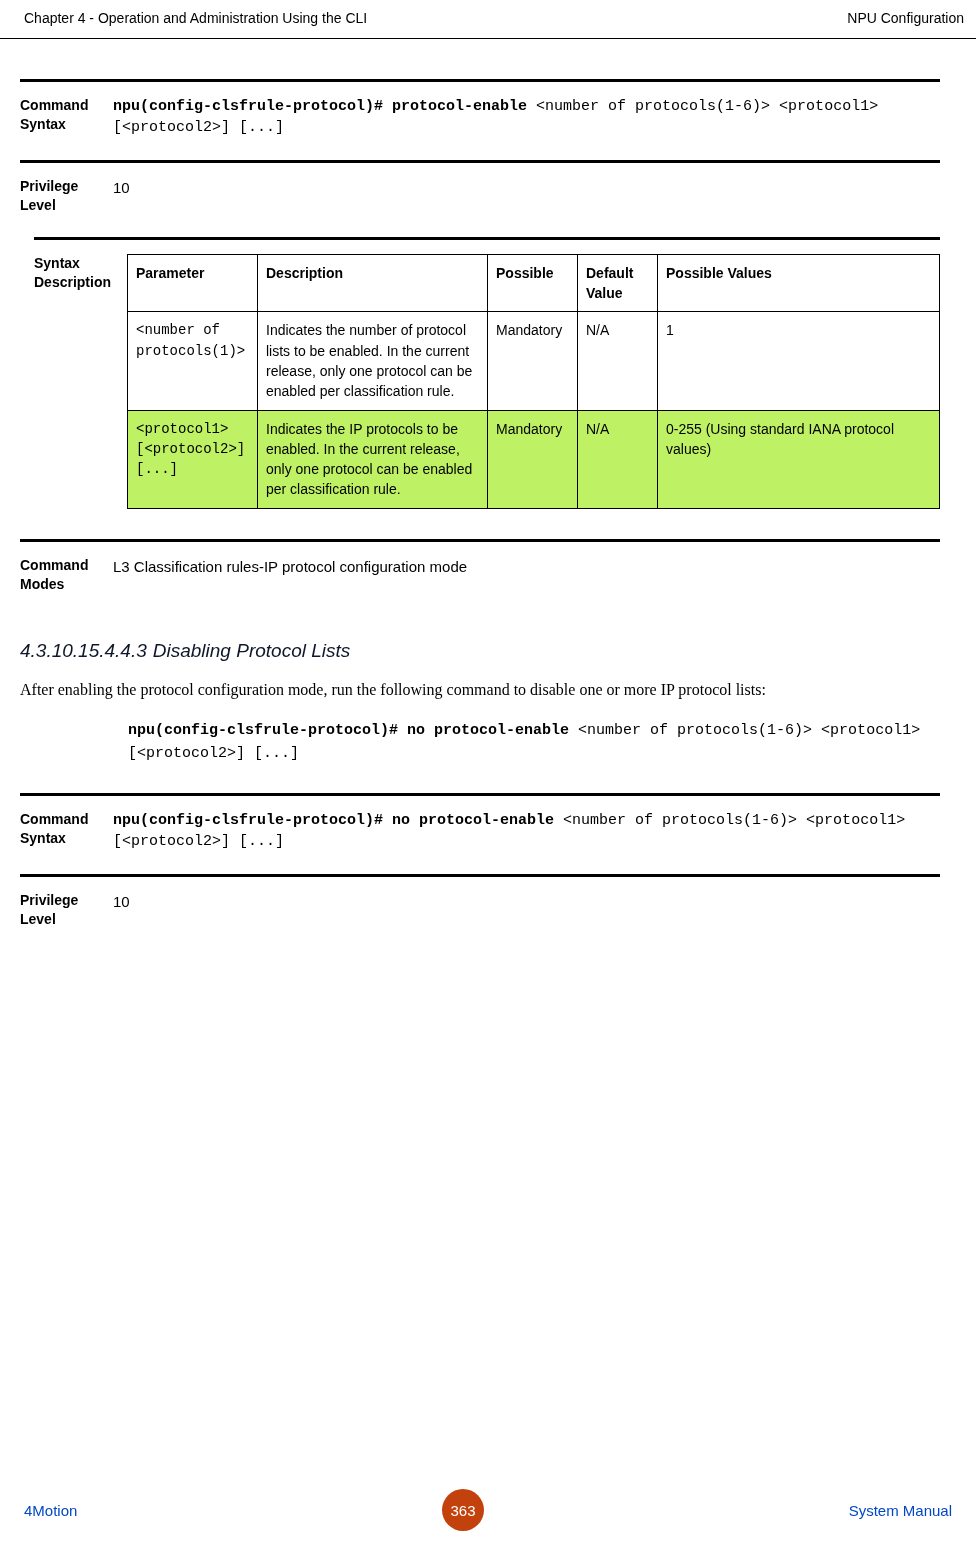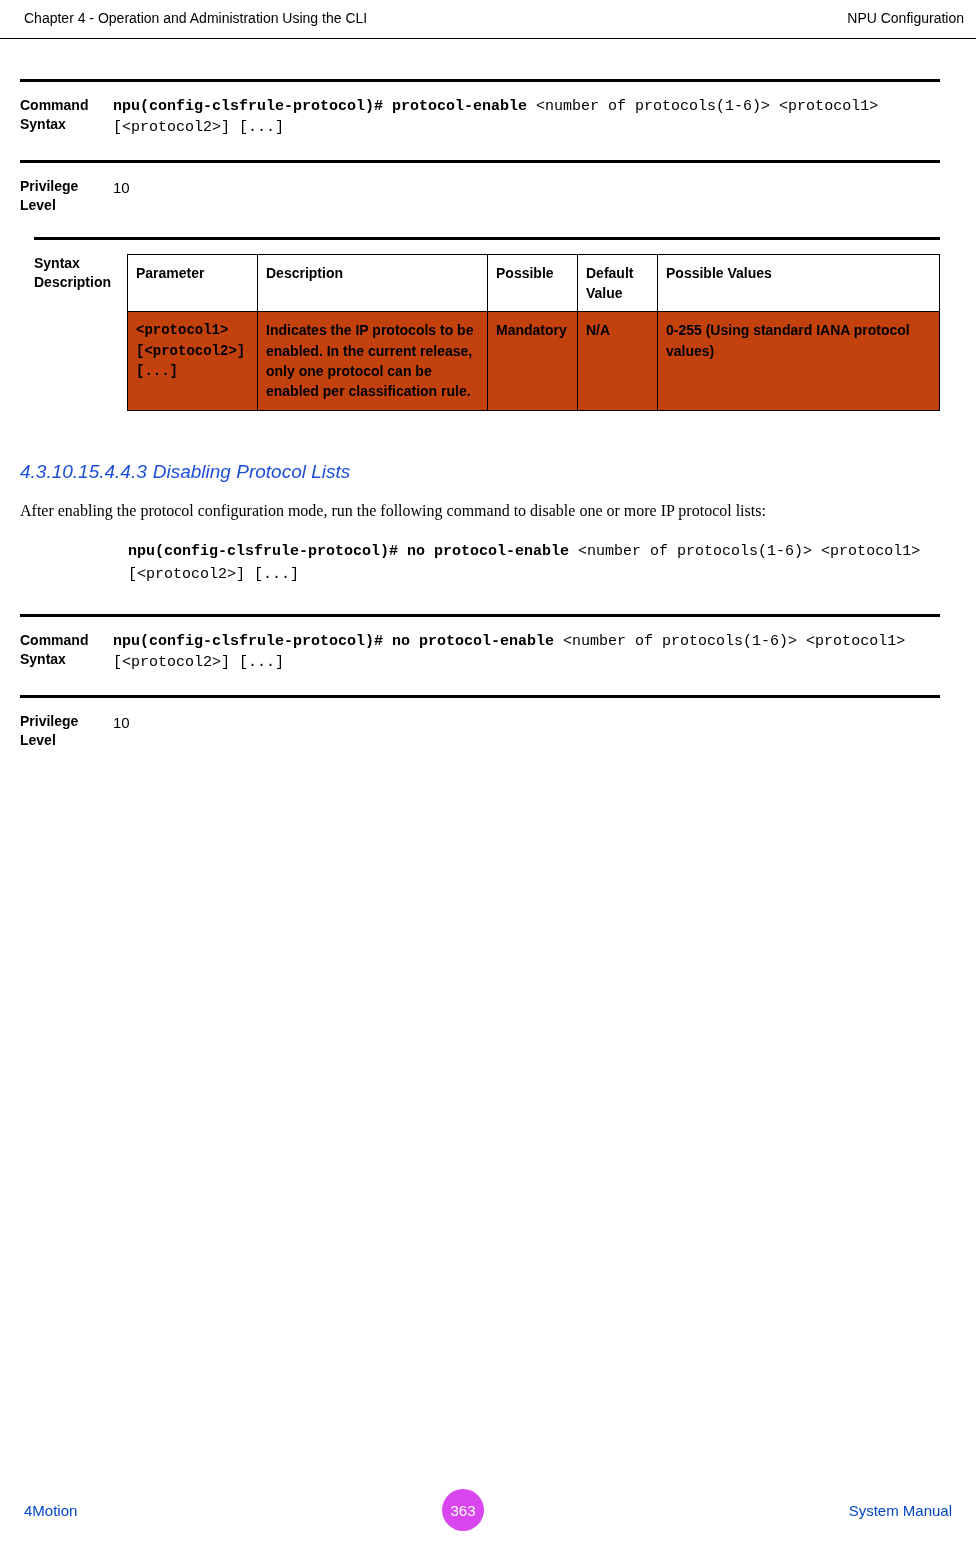--- a/index.html
+++ b/index.html
@@ -49,28 +49,28 @@
   }
   table.sd th, table.sd td {
     border: 1px solid #000;
     padding: 8px 8px;
     text-align: left;
     vertical-align: top;
     font-size: 14px;
     line-height: 1.45;
   }
   table.sd th { font-weight: bold; }
-  table.sd .shade { background: #c2410c; font-weight: bold; }
+  table.sd .shade { background: #bef264; }
   .col-param { width: 130px; }
   .col-desc { width: 230px; }
   .col-pres { width: 90px; }
   .col-def { width: 80px; }
   .subhead {
     font-family: Arial, Helvetica, sans-serif;
-    color: #1d4ed8;
+    color: #0f172a;
     font-size: 19px;
     font-style: italic;
     margin: 20px 0 16px 0;
   }
   .subhead .num { margin-right: 6px; }
   .body-text {
     font-family: Georgia, "Times New Roman", serif;
     font-size: 16px;
     line-height: 1.55;
     margin-bottom: 18px;
@@ -87,21 +87,21 @@
     bottom: 14px;
     left: 0; right: 0;
     padding: 0 24px;
     display: flex;
     justify-content: space-between;
     align-items: center;
     font-size: 15px;
     color: #0048c8;
   }
   .page-badge {
-    background: #d946ef;
+    background: #c2410c;
     color: #fff;
     border-radius: 50%;
     width: 42px;
     height: 42px;
     display: flex;
     align-items: center;
     justify-content: center;
     font-size: 15px;
   }
 </style>
@@ -141,32 +141,43 @@
         <thead>
           <tr>
             <th>Parameter</th>
             <th>Description</th>
             <th>Possible</th>
             <th>Default Value</th>
             <th>Possible Values</th>
           </tr>
         </thead>
         <tbody>
+          <tr>
+            <td class="mono">&lt;number of protocols(1)&gt;</td>
+            <td>Indicates the number of protocol lists to be enabled. In the current release, only one protocol can be enabled per classification rule.</td>
+            <td>Mandatory</td>
+            <td>N/A</td>
+            <td>1</td>
+          </tr>
           <tr class="shade">
             <td class="mono">&lt;protocol1&gt; [&lt;protocol2&gt;] [...]</td>
             <td>Indicates the IP protocols to be enabled. In the current release, only one protocol can be enabled per classification rule.</td>
             <td>Mandatory</td>
             <td>N/A</td>
             <td>0-255 (Using standard IANA protocol values)</td>
           </tr>
         </tbody>
       </table>
     </div>
   </div>
 
+  <div class="block" style="padding-bottom:26px;">
+    <div class="block-label">Command Modes</div>
+    <div class="block-body">L3 Classification rules-IP protocol configuration mode</div>
+  </div>
 
   <div class="subhead">
     <span class="num">4.3.10.15.4.4.3</span><span>Disabling Protocol Lists</span>
   </div>
 
   <p class="body-text">After enabling the protocol configuration mode, run the following command to disable one or more IP protocol lists:</p>
 
   <p class="body-code">
     <span class="bold">npu(config-clsfrule-protocol)# no protocol-enable </span><span>&lt;number of protocols(1-6)&gt; &lt;protocol1&gt; [&lt;protocol2&gt;] [...]</span>
   </p>

